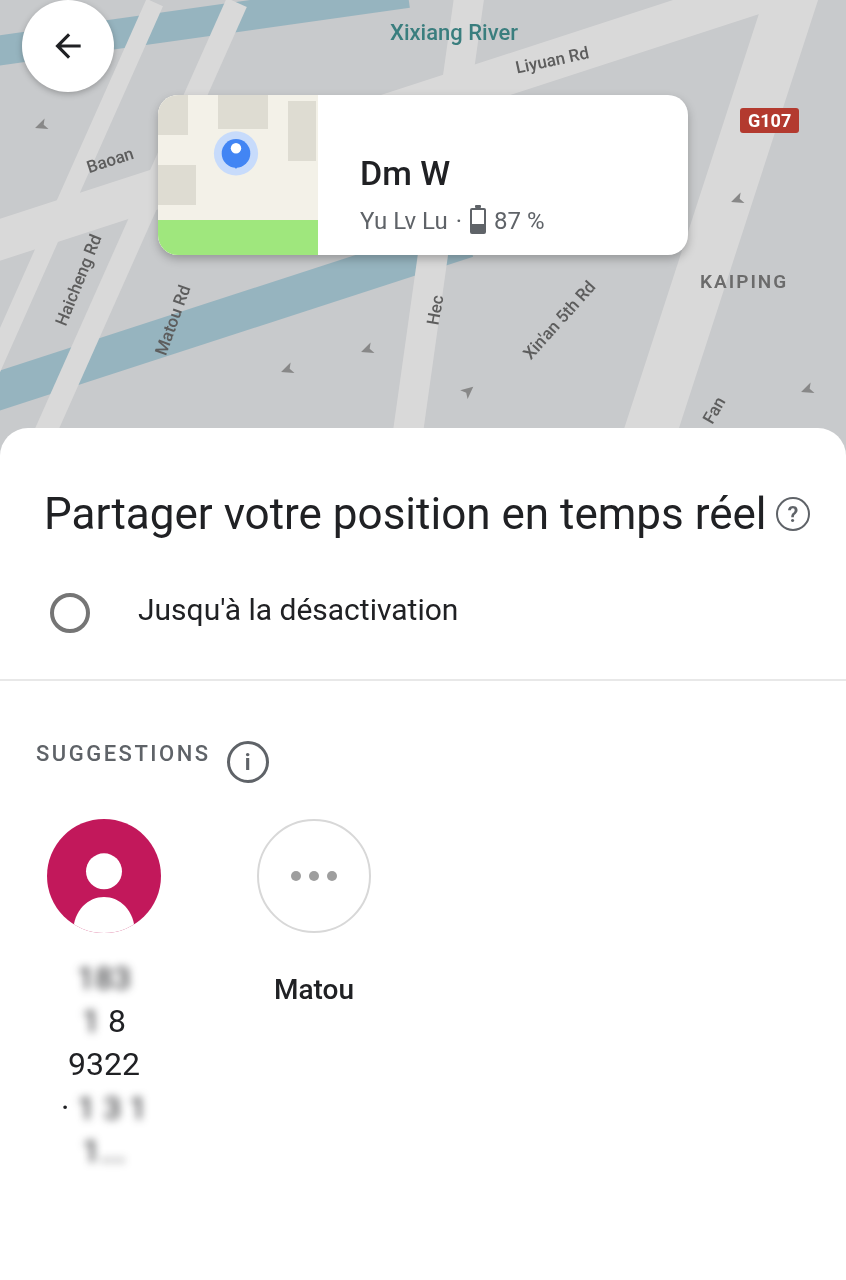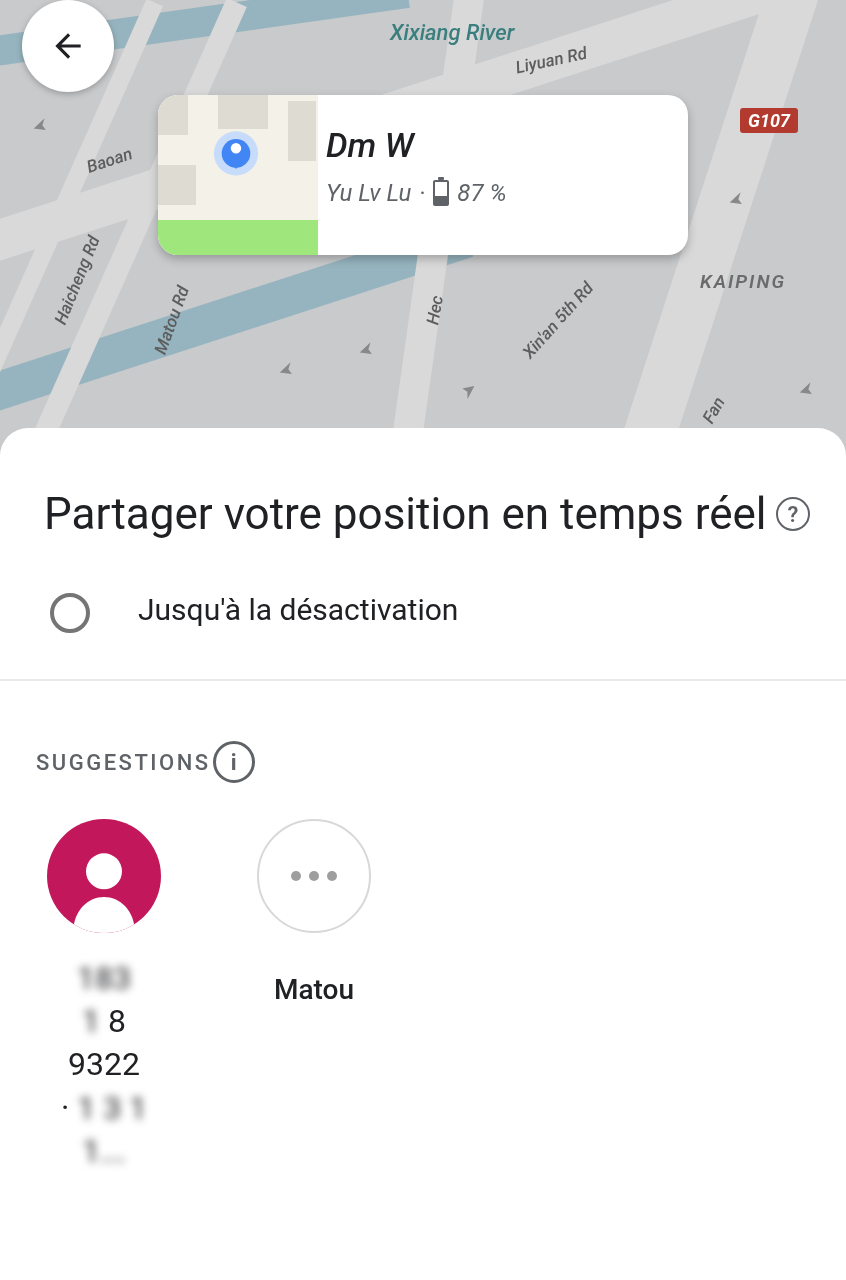--- a/index.html
+++ b/index.html
@@ -1,37 +1,37 @@
 <!DOCTYPE html>
 <html><head>
 <meta charset="utf-8">
 <style>
 * { margin:0; padding:0; box-sizing:border-box; font-family:Roboto,Arial,sans-serif; }
 html,body { width:846px; height:1280px; overflow:hidden; background:#fff; }
 
-.map-area { position:relative; width:100%; height:460px; background:#e8eaed; overflow:hidden;font-style:italic; }
+.map-area { position:relative; width:100%; height:460px; background:#e8eaed; overflow:hidden; }
 .map-road { position:absolute; background:#fff; }
 .map-water { position:absolute; background:#a3ccdb; }
 .map-dim { position:absolute; inset:0; background:rgba(120,120,120,0.28); }
 .road-label { position:absolute; color:#5d5d5d; font-size:17px; font-weight:500; white-space:nowrap; }
 .river-label { position:absolute; color:#3a7e7e; font-size:22px; font-weight:500; }
 .district-label { position:absolute; color:#6b6b6b; font-size:19px; letter-spacing:2px; font-weight:600; }
 .hwy-shield { position:absolute; background:#b33a2f; color:#fff; font-size:18px; font-weight:700; padding:2px 8px; border-radius:3px; }
 .road-arrow { position:absolute; color:#888; font-size:18px; }
 
 .back-btn { position:absolute; top:0; left:22px; width:92px; height:92px; border-radius:50%; background:#fff; box-shadow:0 2px 6px rgba(0,0,0,0.25); display:flex; align-items:center; justify-content:center; cursor:pointer; }
 .back-btn svg { width:38px; height:38px; }
 
 .info-card { position:absolute; top:95px; left:158px; width:530px; height:160px; background:#fff; border-radius:20px; box-shadow:0 4px 10px rgba(0,0,0,0.25); display:flex; overflow:hidden; }
 .card-thumb { width:160px; height:100%; background:#f3f1e8; position:relative; }
 .thumb-grid { position:absolute; inset:0; }
 .thumb-grid div { position:absolute; background:#dedcd2; }
 .thumb-grass { position:absolute; left:0; bottom:0; width:100%; height:35px; background:#9fe77d; }
 .thumb-pin { position:absolute; left:52px; top:35px; width:52px; height:52px; }
-.card-text { flex:1; padding:30px 24px 0 8px; }
+.card-text { flex:1; padding:30px 24px 0 42px;margin-top:28px; }
 .card-name { font-size:34px; font-weight:500; color:#202124; margin-bottom:14px; }
 .card-sub { font-size:24px; color:#5f6368; display:flex; align-items:center; gap:8px; }
 .dot-sep { color:#5f6368; }
 .battery { width:16px; height:26px; border:2px solid #5f6368; border-radius:2px; position:relative; display:inline-block; }
 .battery::before { content:""; position:absolute; top:-5px; left:3px; width:6px; height:3px; background:#5f6368; border-radius:1px; }
 .battery-fill { position:absolute; bottom:0; left:0; right:0; height:38%; background:#5f6368; }
 
 .sheet { position:absolute; top:428px; left:0; right:0; background:#fff; border-radius:28px 28px 0 0; padding-top:60px; }
 .sheet-head { display:flex; align-items:center; justify-content:space-between; padding:0 36px 0 44px; margin-bottom:52px; }
 .sheet-title { font-size:44px; color:#202124; font-weight:400; }
@@ -44,21 +44,21 @@
 .radio.unsel { border:4px solid #757575; }
 .opt-text { flex:1; }
 .opt-title { font-size:30px; color:#202124; margin-bottom:6px; }
 .opt-sub { font-size:28px; color:#5f6368; }
 .circle-btn { width:48px; height:48px; border-radius:50%; background:#1a73e8; display:flex; align-items:center; justify-content:center; cursor:pointer; }
 .circle-btn.plus { margin-left:58px; }
 .circle-btn svg { width:26px; height:26px; }
 
 .divider { height:2px; background:#e8e8e8; margin:38px 0 60px 0; }
 
-.sugg-head { display:flex; align-items:center; gap:2px; padding-left:36px; margin-bottom:36px; }
+.sugg-head { display:flex; gap:16px; padding-left:36px; margin-bottom:36px; }
 .sugg-label { font-size:22px; letter-spacing:2.5px; color:#5f6368; font-weight:500; }
 .info-icon { width:42px; height:42px; border:3px solid #5f6368; border-radius:50%; display:flex; align-items:center; justify-content:center; color:#5f6368; font-size:22px; font-weight:700; cursor:pointer; }
 
 .sugg-row { display:flex; gap:90px; padding-left:44px; }
 .sugg-item { text-align:center; width:120px; cursor:pointer; }
 .avatar { width:114px; height:114px; border-radius:50%; background:#c2185b; display:flex; align-items:flex-end; justify-content:center; overflow:hidden; margin:0 auto; }
 .avatar svg { width:80px; height:90px; }
 .sugg-name { font-size:32px; color:#202124; margin-top:24px; line-height:1.35; }
 .blur { filter:blur(4px); }
 .more-circle { width:114px; height:114px; border-radius:50%; border:2px solid #d8d8d8; display:flex; align-items:center; justify-content:center; margin:0 auto; }

